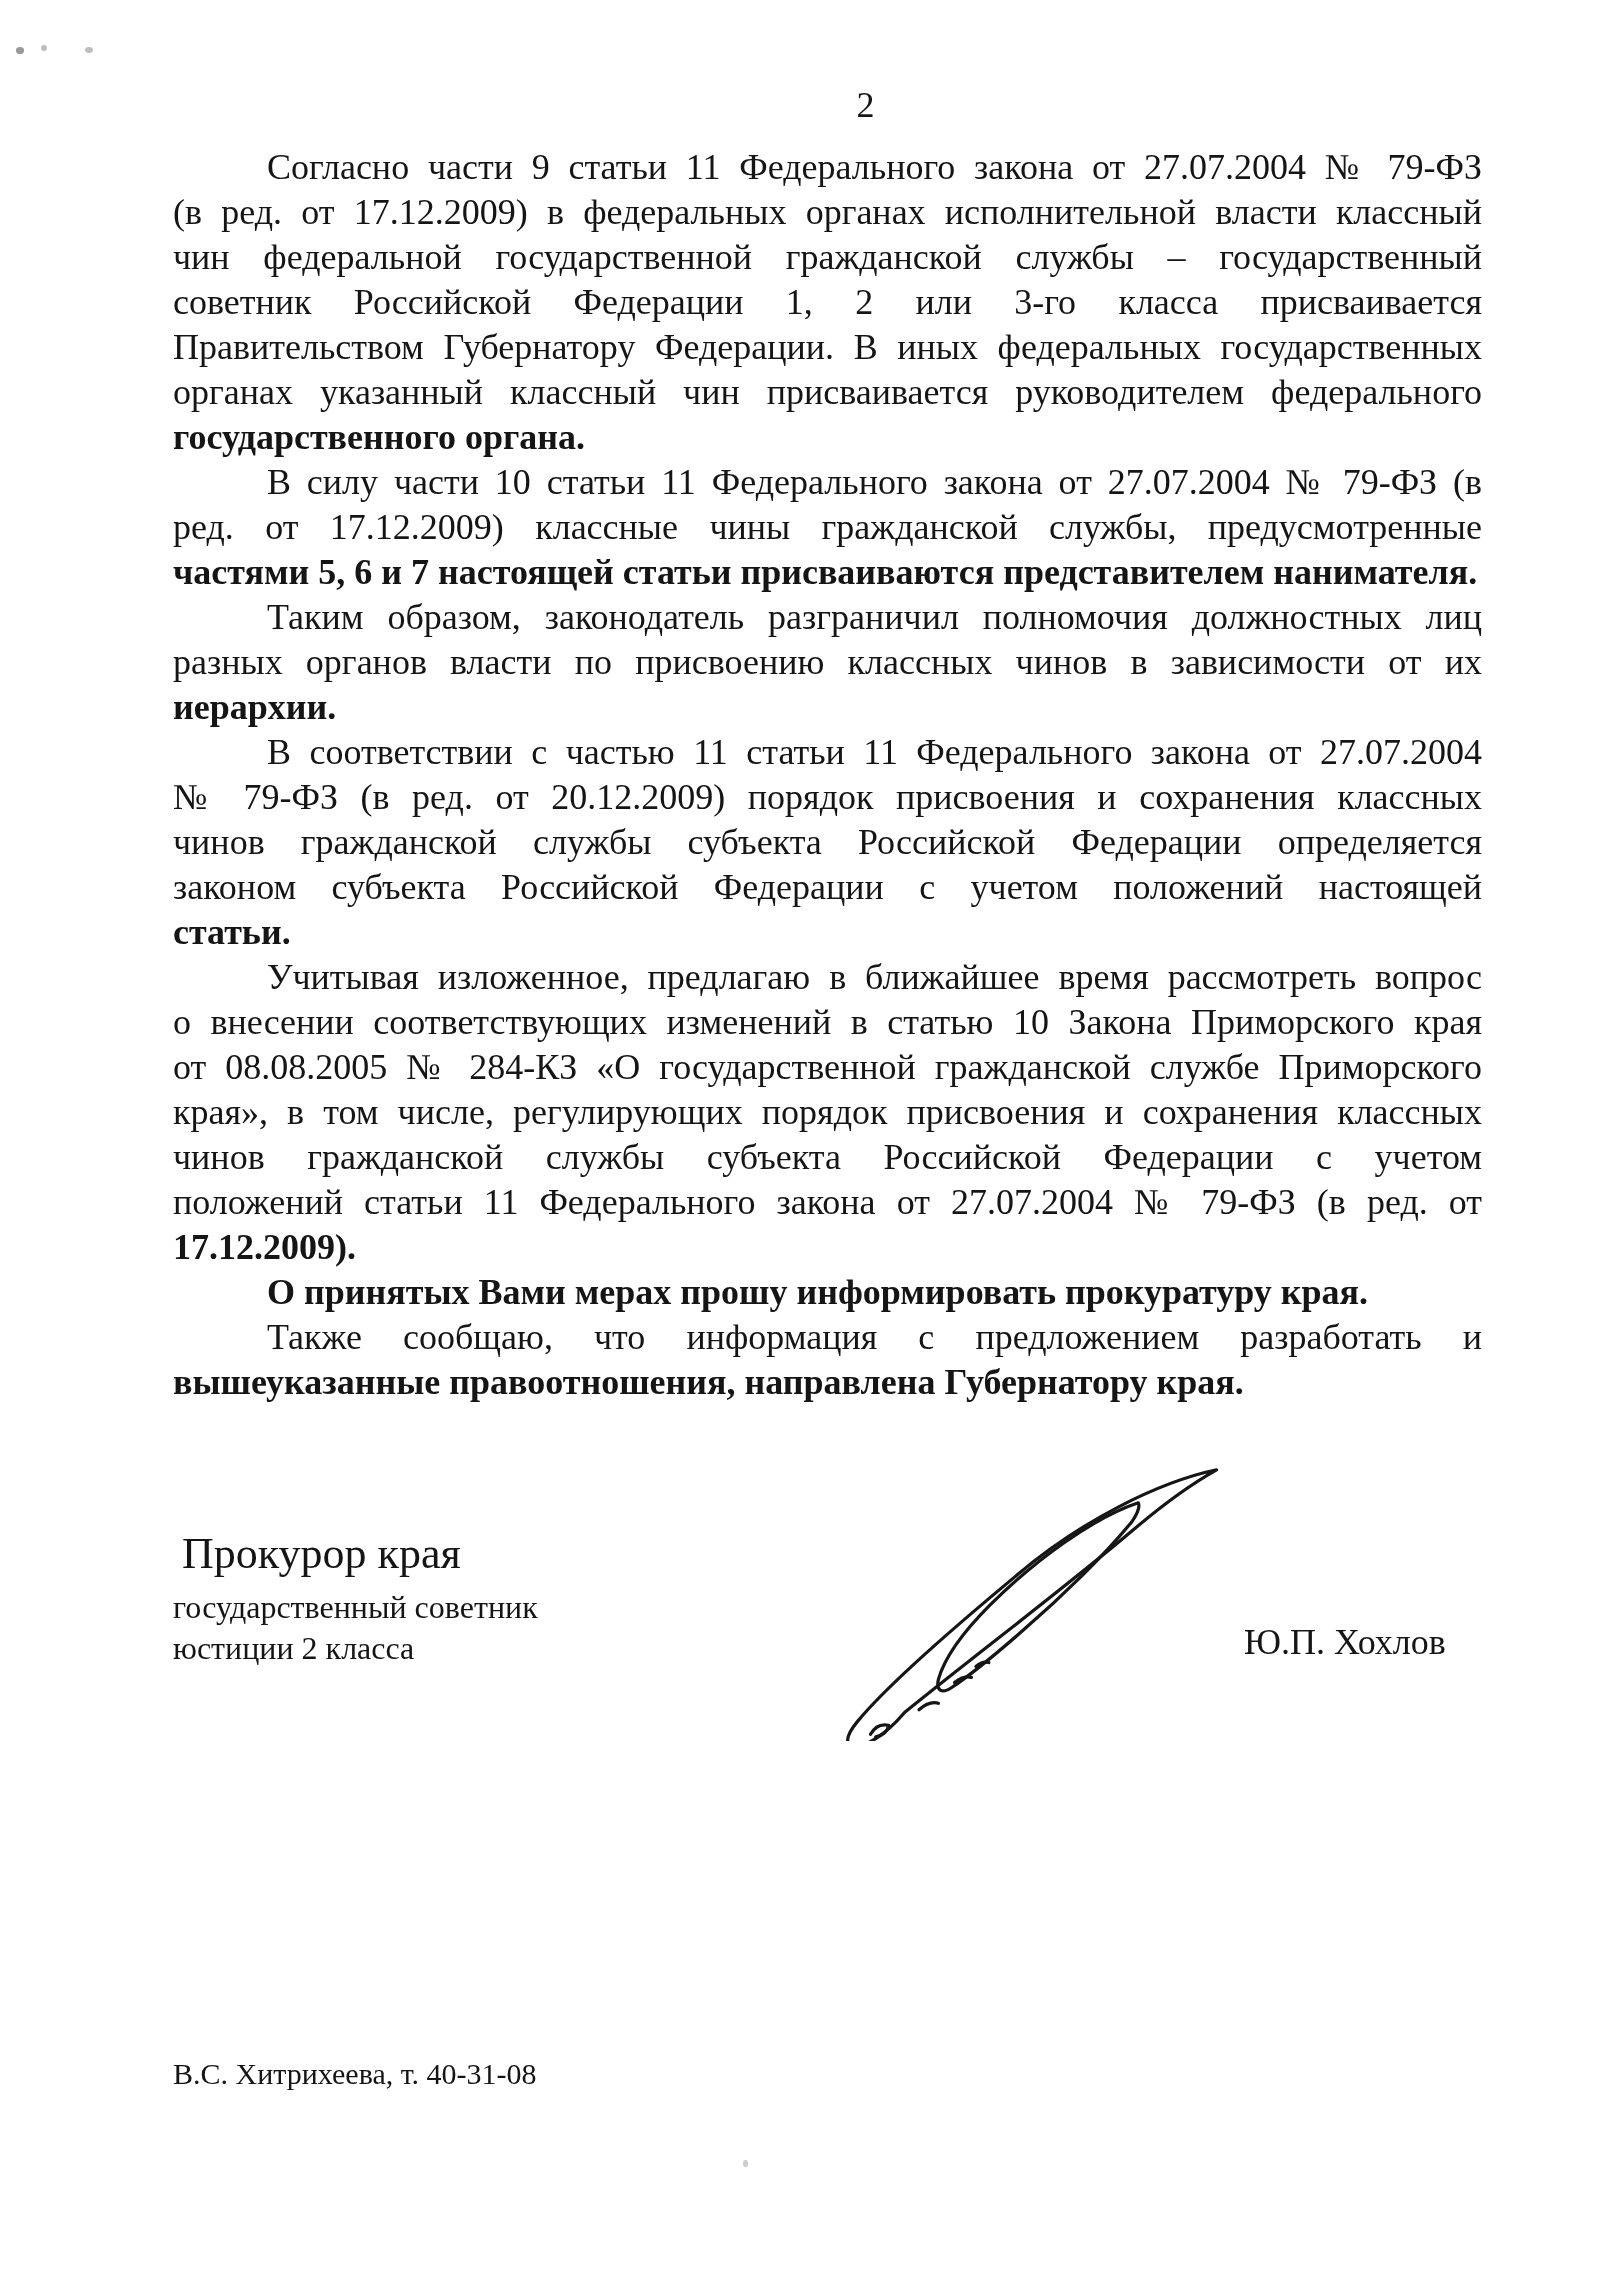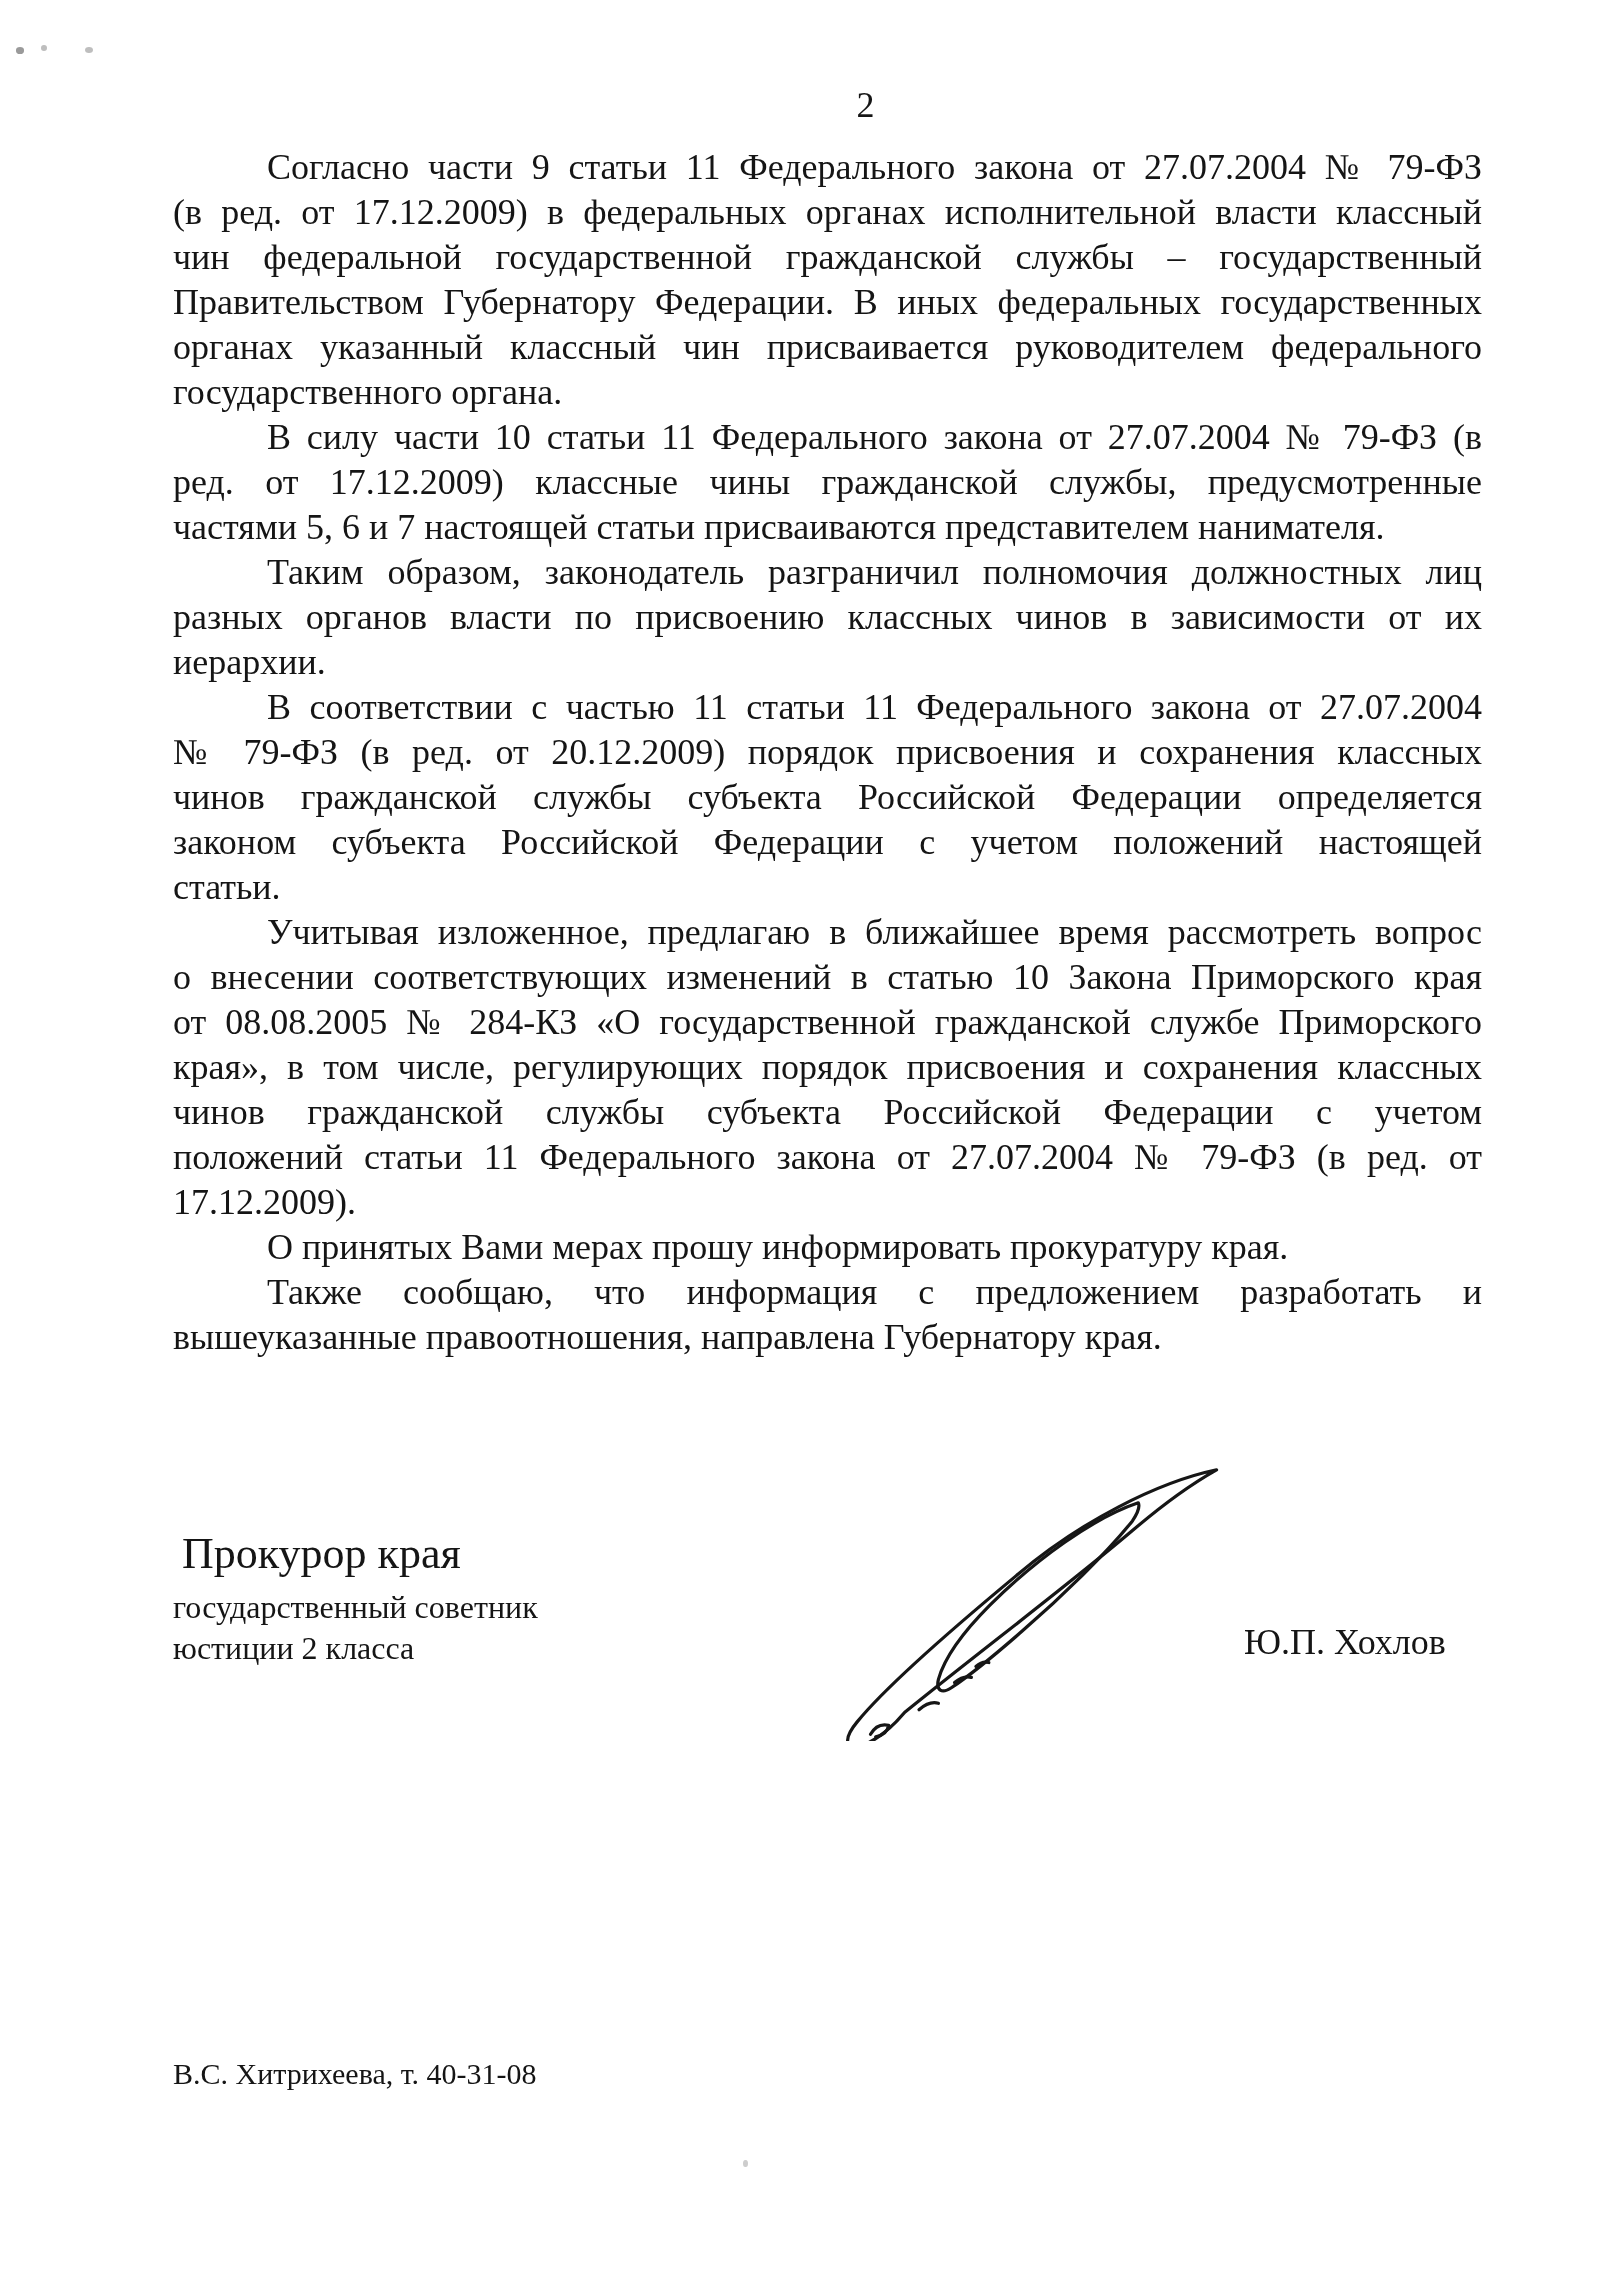--- a/index.html
+++ b/index.html
@@ -18,21 +18,21 @@
     font-size: 36px; line-height: 45px; text-align: center;
   }
 
   .doc-body {
     position: absolute; left: 173px; top: 145px; width: 1309px;
     font-size: 36px; line-height: 45px;
   }
   .para { margin: 0; }
   .line { text-align: justify; text-align-last: justify; white-space: normal; }
   .line.first { text-indent: 94px; }
-  .line.last { text-align-last: left; }
+  .line.last { text-align-last: left; font-weight: bold; }
 
   .sig-title {
     position: absolute; left: 182px; top: 1531px;
     font-size: 44px; line-height: 45px;
   }
   .sig-rank {
     position: absolute; left: 173px; top: 1587px;
     font-size: 32px; line-height: 41px;
   }
   .sig-name {
@@ -67,20 +67,21 @@
   <div class="speck s3"></div>
   <div class="speck s4"></div>
 
   <div class="page-number">2</div>
 
   <div class="doc-body">
       <div class="para">
         <div class="line first">Согласно части 9 статьи 11 Федерального закона от 27.07.2004 № 79-ФЗ</div>
         <div class="line">(в ред. от 17.12.2009) в федеральных органах исполнительной власти классный</div>
         <div class="line">чин федеральной государственной гражданской службы – государственный</div>
+        <div class="line">советник Российской Федерации 1, 2 или 3-го класса присваивается</div>
         <div class="line">Правительством Губернатору Федерации. В иных федеральных государственных</div>
         <div class="line">органах указанный классный чин присваивается руководителем федерального</div>
         <div class="line last">государственного органа.</div>
       </div>
       <div class="para">
         <div class="line first">В силу части 10 статьи 11 Федерального закона от 27.07.2004 № 79-ФЗ (в</div>
         <div class="line">ред. от 17.12.2009) классные чины гражданской службы, предусмотренные</div>
         <div class="line last">частями 5, 6 и 7 настоящей статьи присваиваются представителем нанимателя.</div>
       </div>
       <div class="para">

